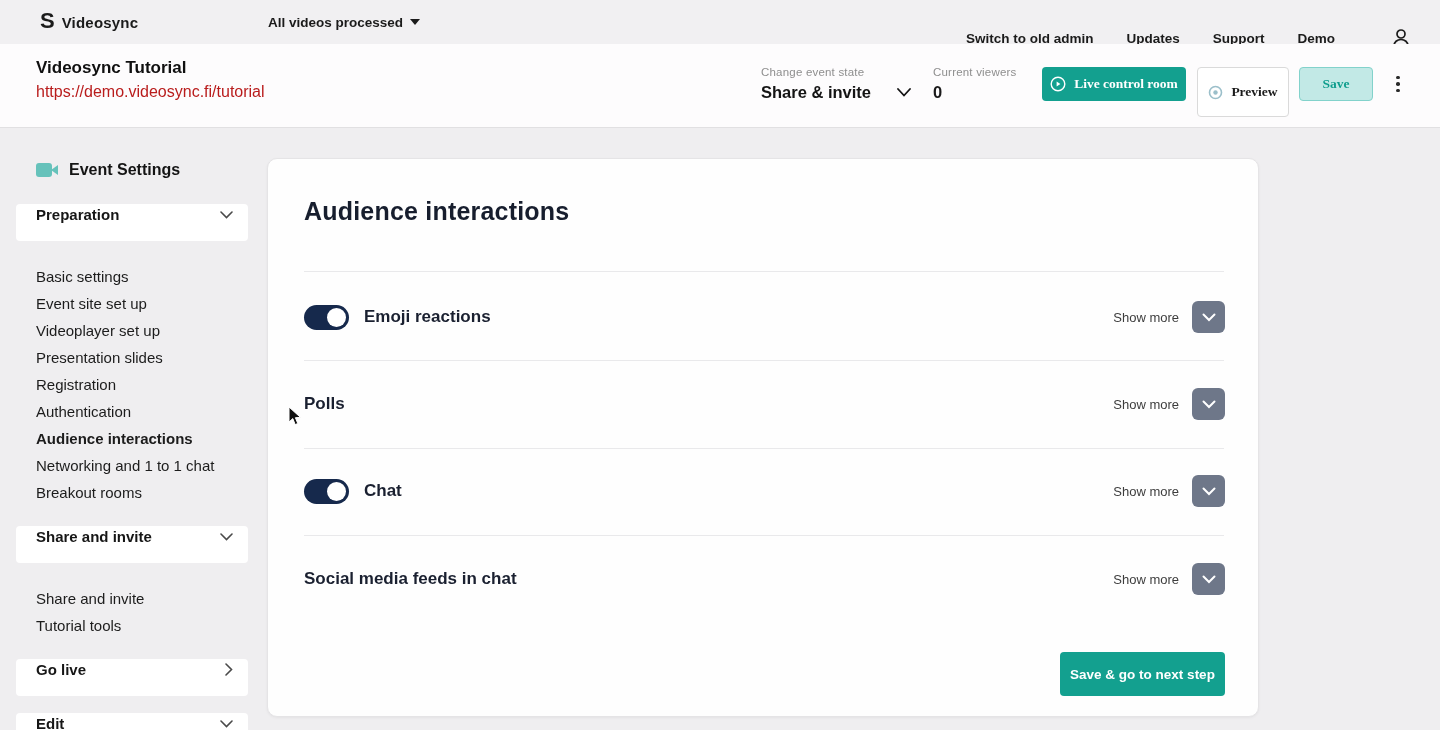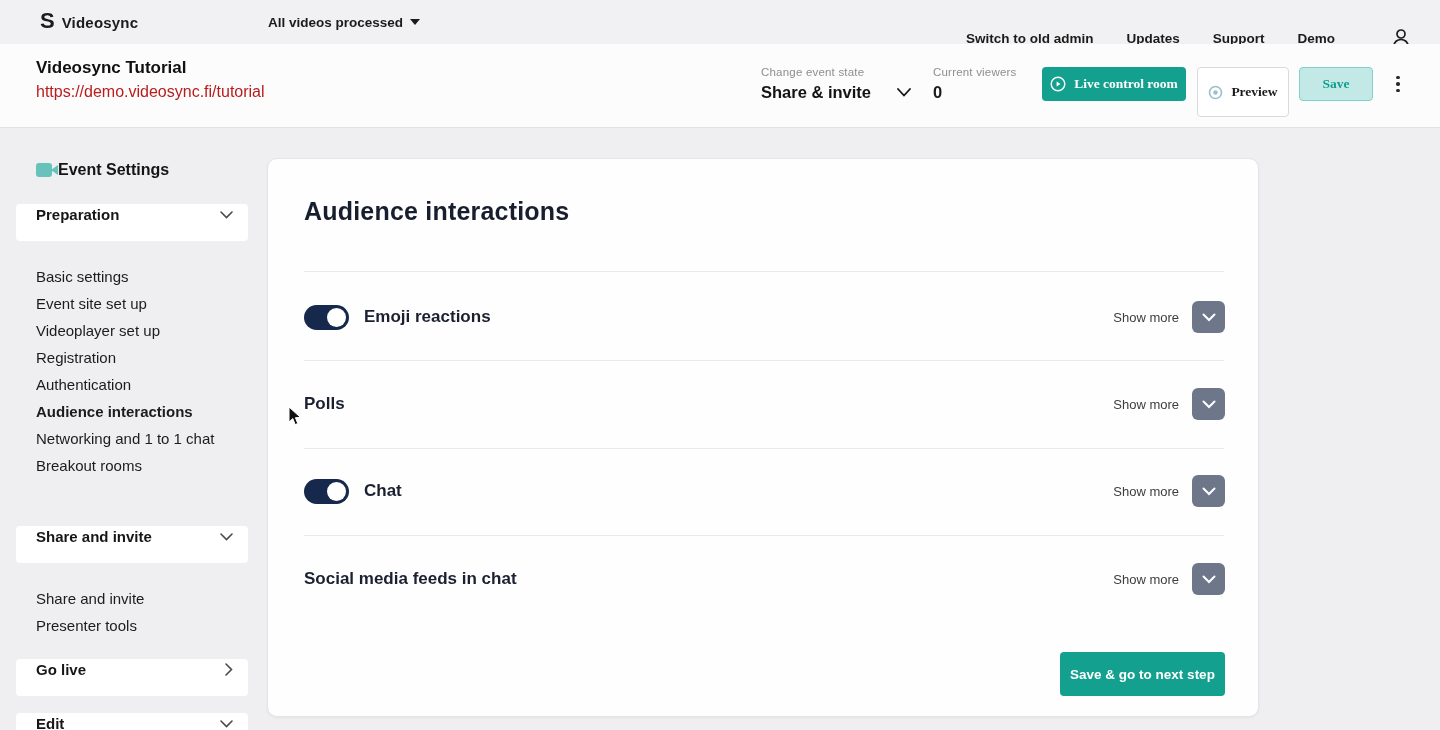--- a/index.html
+++ b/index.html
@@ -41,21 +41,21 @@
   .btn-live { position:absolute; left:1042px; top:23px; width:144px; height:34px; background:#13a08f; color:#ffffff; font-weight:600; }
   .btn-preview { position:absolute; left:1197px; top:23px; width:92px; height:50px; background:#ffffff; border:1px solid #dadada; color:#1b1b1b; font-weight:600; }
   .btn-save { position:absolute; left:1299px; top:23px; width:74px; height:34px; background:#c2e9e6; border:1px solid #82d2cb; color:#0f9d8d; font-weight:700; }
   .kebab { position:absolute; left:1390px; top:27px; width:16px; height:26px; display:flex; flex-direction:column; align-items:center; justify-content:center; gap:3px; cursor:pointer; background:none; border:none; }
   .kebab i { width:3.5px; height:3.5px; border-radius:50%; background:#2a2a2a; }
 
   
   .main { position:absolute; left:0; top:127px; width:1440px; height:603px; background:#efeef0; border-top:1px solid #e1e0e2; }
 
   
-  .sidebar-title { position:absolute; left:36px; top:33px; display:flex; align-items:center; font-size:16px; font-weight:700; color:#141414; }
+  .sidebar-title { position:absolute; left:36px; top:33px; display:flex; align-items:center; gap:11px; font-size:16px; font-weight:700; color:#141414; }
   .cam-icon { position:relative; width:22px; height:14px; }
   .cam-body { position:absolute; left:0; top:0; width:16px; height:14px; background:#66c2bb; border-radius:3px; }
   .cam-lens { position:absolute; right:0; top:2px; width:0; height:0; border-top:5px solid transparent; border-bottom:5px solid transparent; border-right:7px solid #66c2bb; }
   .side-card { position:absolute; left:16px; width:232px; height:37px; background:#ffffff; border-radius:4px;
     display:flex; align-items:center; justify-content:space-between; padding:0 15px 16px 20px;
     font-size:15px; font-weight:600; color:#161616; cursor:pointer; }
   .nav-list { position:absolute; left:36px; width:212px; }
   .nav-item { height:27px; display:flex; align-items:center; font-size:15px; color:#1c1c1c; cursor:pointer; }
   .nav-item.active { font-weight:700; }
 
@@ -168,37 +168,38 @@
     <span>Preparation</span>
     <svg width="13" height="8" viewBox="0 0 13 8">
         <path d="M1 1 L6.5 6.5 L12 1" fill="none" stroke="#4a4a4a" stroke-width="1.6" stroke-linecap="round"></path>
       </svg>
   </div>
 
   <div class="nav-list" style="top:135px;">
     <div class="nav-item">Basic settings</div>
     <div class="nav-item">Event site set up</div>
     <div class="nav-item">Videoplayer set up</div>
+    <div class="nav-item">Presentation slides</div>
     <div class="nav-item">Registration</div>
     <div class="nav-item">Authentication</div>
     <div class="nav-item active">Audience interactions</div>
     <div class="nav-item">Networking and 1 to 1 chat</div>
     <div class="nav-item">Breakout rooms</div>
   </div>
 
   <div class="side-card" style="top:398px;">
     <span>Share and invite</span>
     <svg width="13" height="8" viewBox="0 0 13 8">
         <path d="M1 1 L6.5 6.5 L12 1" fill="none" stroke="#4a4a4a" stroke-width="1.6" stroke-linecap="round"></path>
       </svg>
   </div>
 
   <div class="nav-list" style="top:457px;">
     <div class="nav-item">Share and invite</div>
-    <div class="nav-item">Presenter tools</div>
+    <div class="nav-item">Tutorial tools</div>
   </div>
 
   <div class="side-card" style="top:531px;">
     <span>Go live</span>
     <svg width="8" height="13" viewBox="0 0 8 13">
         <path d="M1 1 L6.5 6.5 L1 12" fill="none" stroke="#4a4a4a" stroke-width="1.6" stroke-linecap="round"></path>
       </svg>
   </div>
 
   <div class="side-card" style="top:585px;">

